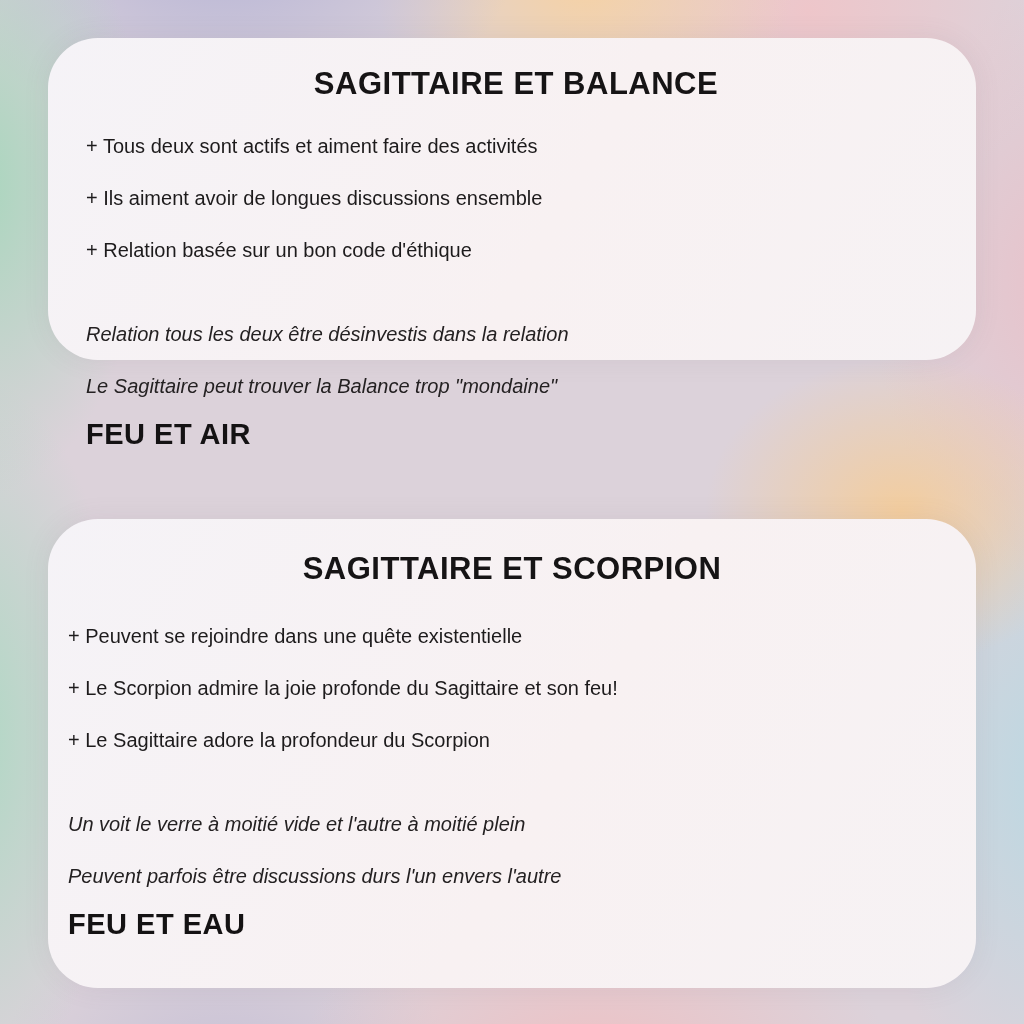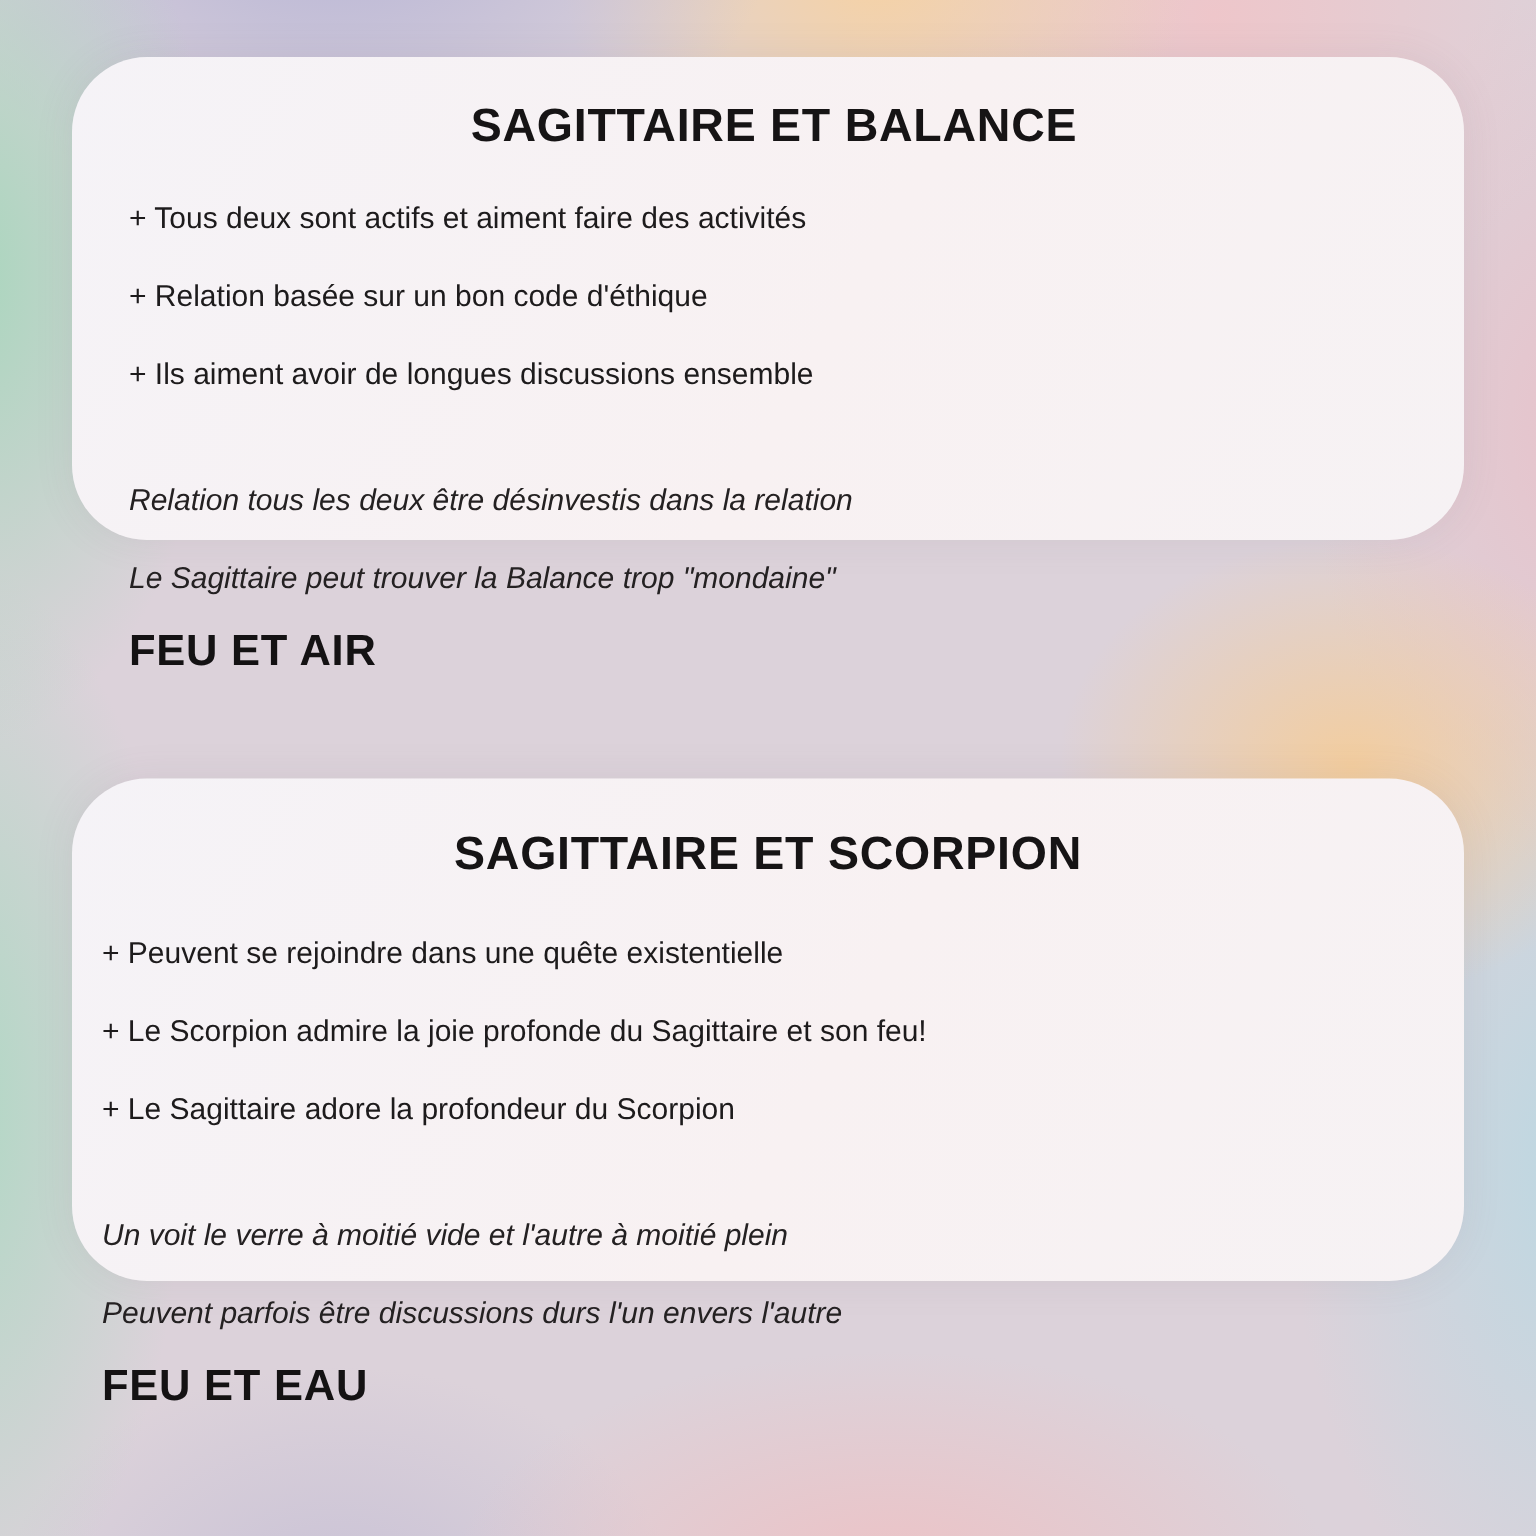--- a/index.html
+++ b/index.html
@@ -26,21 +26,21 @@
     position: absolute;
     left: 48px;
     width: 928px;
     border-radius: 50px;
     background: linear-gradient(120deg, #f5f3f7 0%, #f8f1f2 55%, #f6f2f4 100%);
     box-shadow: 0 0 26px rgba(120,110,120,0.10);
     box-sizing: border-box;
     color: #1d1b1c;
   }
   .card-1 { top: 38px;  height: 322px; padding: 24px 30px 0 38px; }
-  .card-2 { top: 519px; height: 335px; padding: 28px 20px 0 20px; }
+  .card-2 { top: 519px; height: 469px; padding: 28px 20px 0 20px; }
   .card-title {
     margin: 0;
     text-align: center;
     font-size: 31px;
     line-height: 44px;
     font-weight: 800;
     letter-spacing: 0.5px;
     color: #161415;
   }
   .line {
@@ -65,22 +65,22 @@
 </style>
 </head>
 <body>
 
 <div>
 
   <section class="card card-1">
     <h2 class="card-title">SAGITTAIRE ET BALANCE</h2>
     <div class="positives">
       <p class="line">+ Tous deux sont actifs et aiment faire des activités</p>
+      <p class="line">+ Ils aiment avoir de longues discussions ensemble</p>
       <p class="line">+ Relation basée sur un bon code d'éthique</p>
-      <p class="line">+ Ils aiment avoir de longues discussions ensemble</p>
     </div>
     <div class="negatives">
       <p class="line">Relation tous les deux être désinvestis dans la relation</p>
       <p class="line">Le Sagittaire peut trouver la Balance trop "mondaine"</p>
     </div>
     <div class="element-label">FEU ET AIR</div>
   </section>
 
   <section class="card card-2">
     <h2 class="card-title">SAGITTAIRE ET SCORPION</h2>

